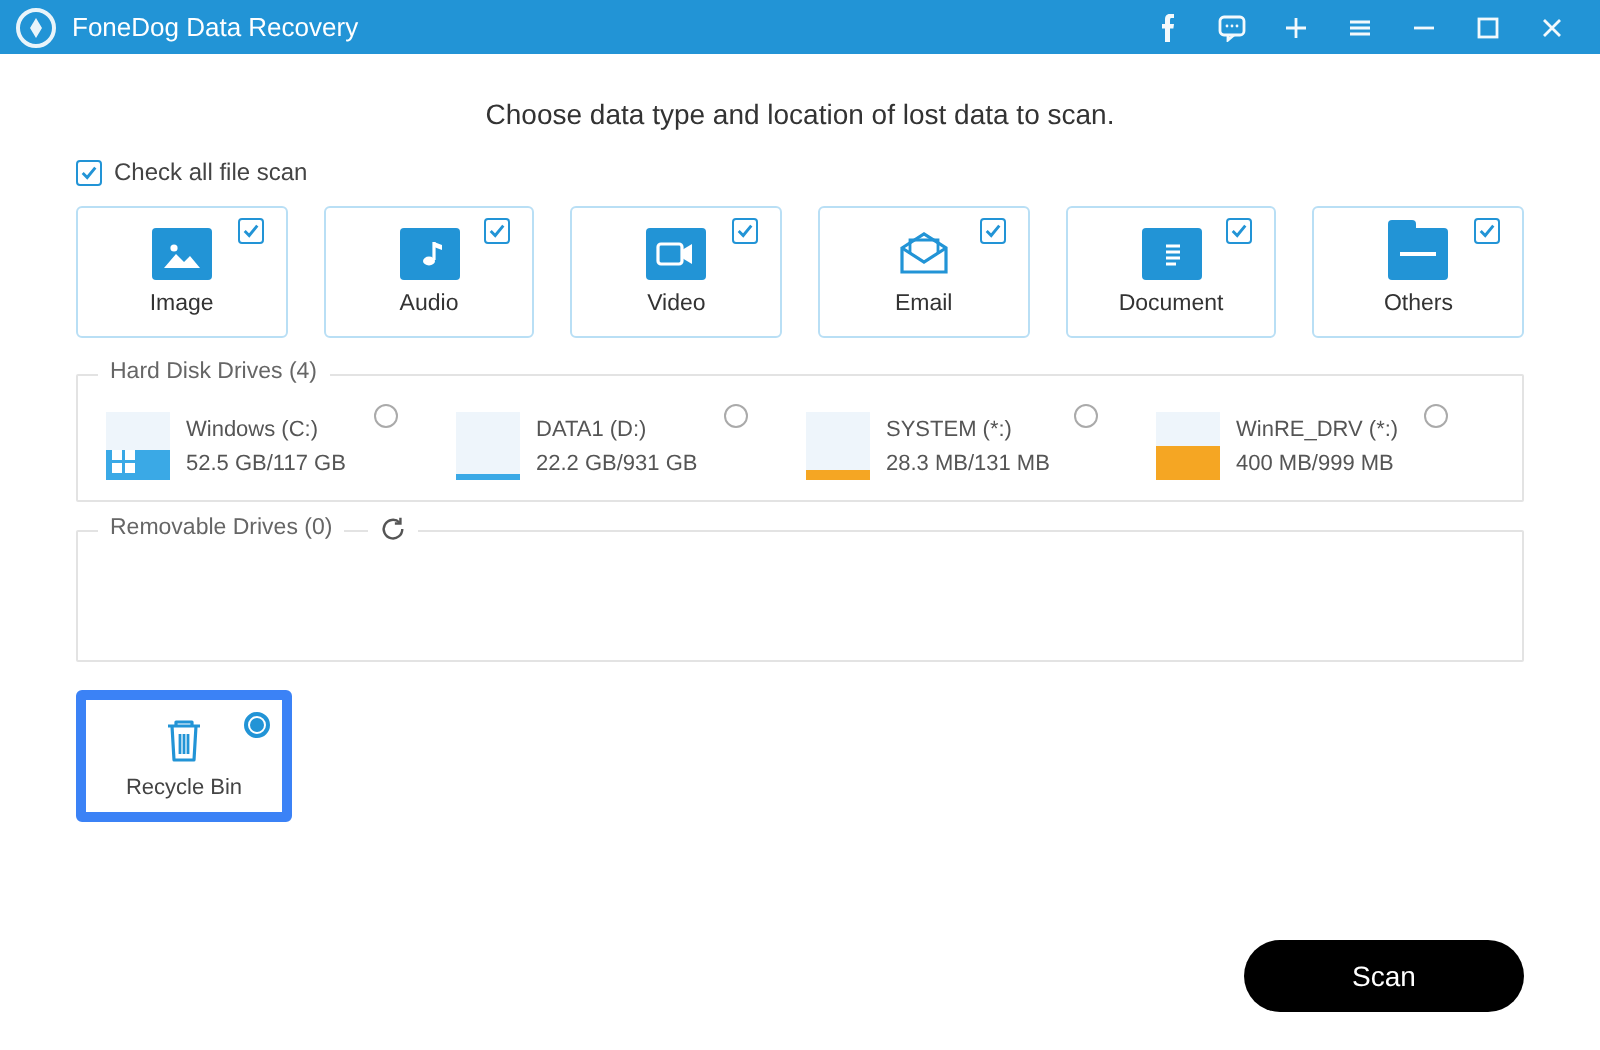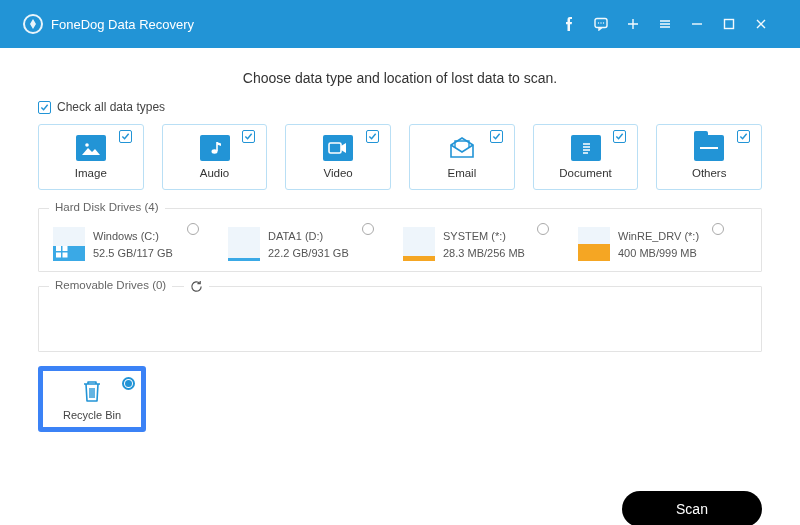--- a/index.html
+++ b/index.html
@@ -1,19 +1,19 @@
 <!DOCTYPE html>
 <html><head>
 <meta charset="utf-8">
 <style>
   * { box-sizing: border-box; margin: 0; padding: 0; }
   html, body { width: 800px; height: 525px; font-family: "Segoe UI", Arial, sans-serif; background: #fff; }
   .titlebar {
-    background: #2294d6; height: 48px; display: flex; align-items: center;
-    color: #fff; padding: 0 23px; font-size: 13px;
+    background: #2294d6; height: 27px; display: flex; align-items: center;
+    color: #fff; padding: 0 8px; font-size: 13px;
   }
   .titlebar .logo { width: 20px; height: 20px; border: 2px solid #fff; border-radius: 50%;
     display: flex; align-items: center; justify-content: center; margin-right: 8px; opacity: 0.9; }
   .titlebar .logo svg { width: 10px; height: 10px; }
   .titlebar .spacer { flex: 1; }
   .titlebar .icon-btn { width: 32px; height: 32px; display: flex; align-items: center;
     justify-content: center; color: #fff; opacity: 0.95; cursor: pointer; }
   .titlebar .icon-btn svg { width: 14px; height: 14px; stroke: #fff; stroke-width: 1.4; fill: none; }
   .content { padding: 16px 38px 12px 38px; position: relative; height: 493px; }
   .heading { text-align: center; font-size: 14px; color: #333; margin: 6px 0 14px 0; }
@@ -113,21 +113,21 @@
 
 <div class="content">
   <div class="heading">Choose data type and location of lost data to scan.</div>
 
   <div class="check-all">
     <span class="cb">
       <svg viewBox="0 0 10 10">
           <path d="M1.5 5 L4 7.5 L8.5 2" stroke="#2294d6" stroke-width="1.6" fill="none"></path>
         </svg>
     </span>
-    <span>Check all data types</span>
+    <span>Check all file scan</span>
   </div>
 
   <div class="types">
     <div class="type-card">
       <span class="cb">
           <svg viewBox="0 0 10 10">
             <path d="M1.5 5 L4 7.5 L8.5 2" stroke="#2294d6" stroke-width="1.6" fill="none"></path>
           </svg>
         </span>
       <span class="icon-wrap">
@@ -239,21 +239,21 @@
             <div>22.2 GB/931 GB</div>
           </div>
         </div>
         <div class="drive">
           <span class="radio"></span>
           <div class="bar">
             <div class="fill" style="height:14%;background:#f5a623"></div>
           </div>
           <div class="info">
             <div>SYSTEM (*:)</div>
-            <div>28.3 MB/256 MB</div>
+            <div>28.3 MB/131 MB</div>
           </div>
         </div>
         <div class="drive">
           <span class="radio"></span>
           <div class="bar">
             <div class="fill" style="height:50%;background:#f5a623"></div>
           </div>
           <div class="info">
             <div>WinRE_DRV (*:)</div>
             <div>400 MB/999 MB</div>

